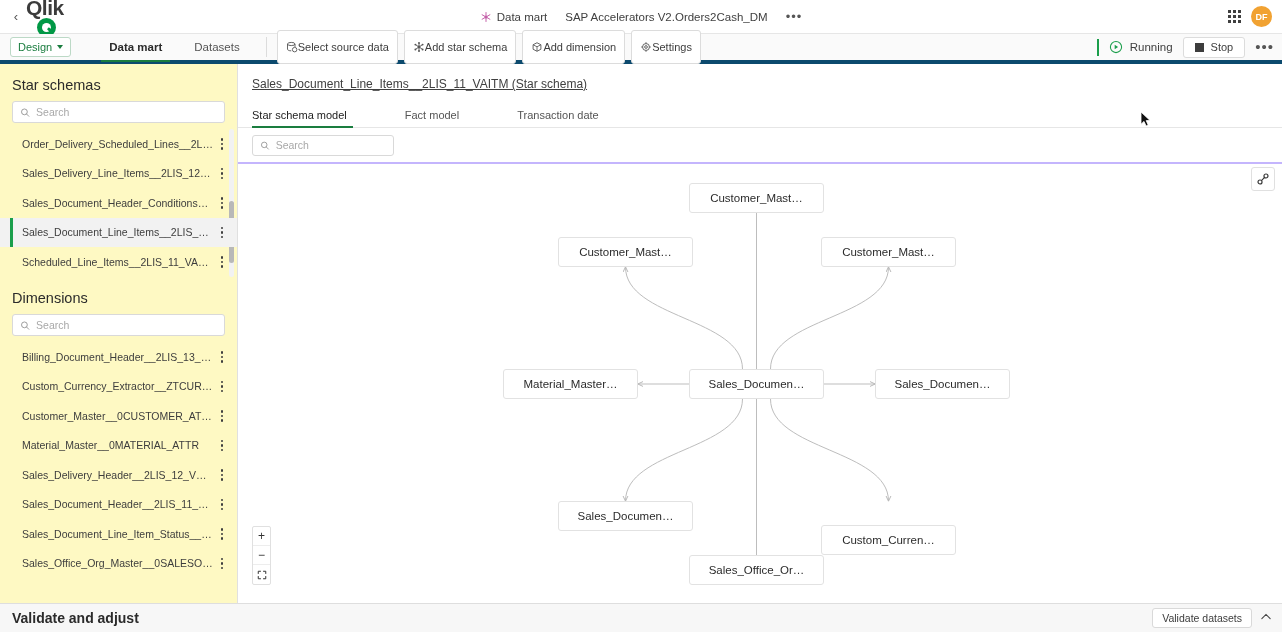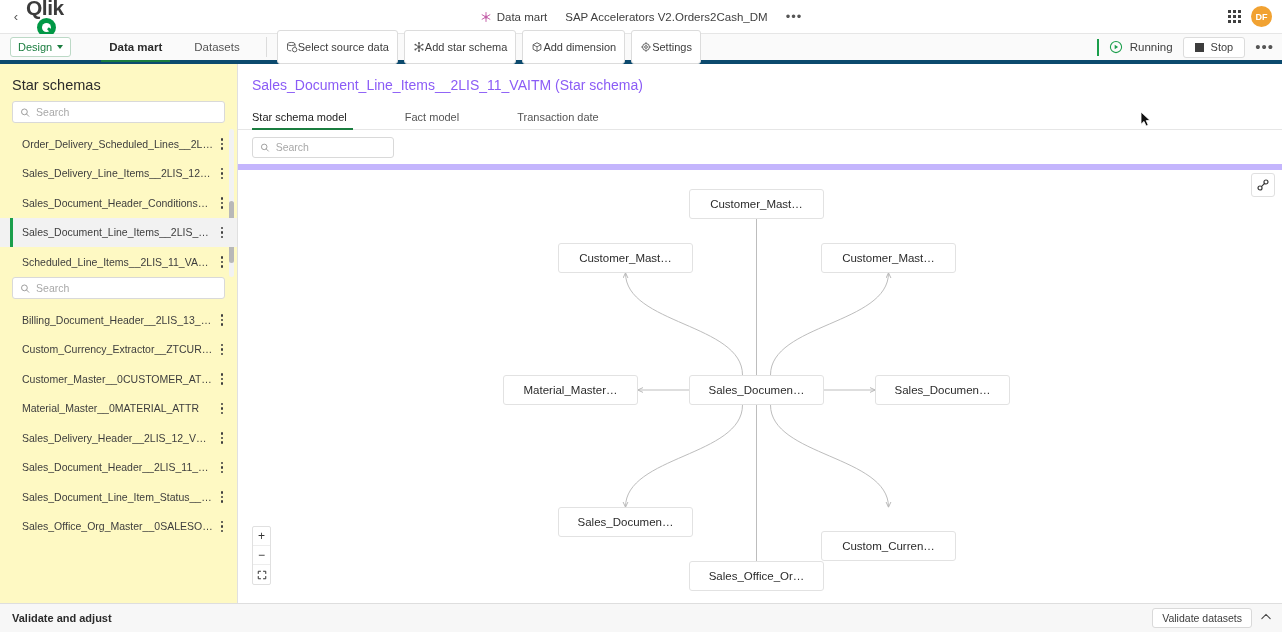--- a/index.html
+++ b/index.html
@@ -183,22 +183,23 @@
     position: absolute; right: 3px; top: 0; bottom: 0; width: 5px;
     background: #f2f2f2; border-radius: 3px;
   }
 
   
   .main {
     flex: 1; display: flex; flex-direction: column; min-width: 0;
     background: #fff; position: relative;
   }
   .main-title {
-    font-size: 14px; color: #8b5cf6;
+    font-size: 12px; color: #404040;
     padding: 13px 0 11px 14px;
+    text-decoration: underline;
   }
   .main-tabs {
     display: flex; border-bottom: 1px solid #e6e6e6; height: 26px;
     padding-left: 14px;
   }
   .m-tab {
     font-size: 11px; color: #555; cursor: pointer;
     padding: 0 12px; display: flex; align-items: center;
     position: relative; margin-right: 34px;
   }
@@ -218,21 +219,21 @@
     display: flex; align-items: center; gap: 6px; padding: 0 7px;
   }
   .canvas-search input {
     border: 0; outline: 0; font-size: 10.5px; background: transparent;
     font-family: "Liberation Sans", sans-serif; width: 100%; color: #404040;
   }
   .canvas-search input::placeholder { color: #a8a8a8; }
 
   .canvas {
     flex: 1; position: relative; background: #fff;
-    border-top: 6px solid #c4b5fd;
+    border-top: 2px solid #c4b5fd;
     overflow: hidden;
   }
   .link-btn {
     position: absolute; right: 7px; top: 3px;
     width: 24px; height: 24px;
     border: 1px solid #e0e0e0; border-radius: 3px; background: #fff;
     display: flex; align-items: center; justify-content: center;
     cursor: pointer; z-index: 5;
   }
   .graph-svg { position: absolute; left: 0; top: 0; }
@@ -257,21 +258,21 @@
   .zoom-ctrl div:last-child { border-bottom: 0; }
 
   
   .bottombar {
     height: 29px; min-height: 29px;
     background: #f7f7f7; border-top: 1px solid #dedede;
     display: flex; align-items: center;
     padding: 0 8px 0 12px;
     position: relative; z-index: 10;
   }
-  .bb-title { font-size: 11px; font-weight: bold; color: #2b2b2b; }
+  .bb-title { font-size: 14px; font-weight: bold; color: #2b2b2b; }
   .bb-right { margin-left: auto; display: flex; gap: 6px; }
   .validate-btn {
     height: 20px; padding: 0 9px;
     border: 1px solid #d9d9d9; border-radius: 3px; background: #fff;
     font-size: 10.5px; color: #3d3d3d; cursor: pointer;
     display: flex; align-items: center;
   }
   .chev-up {
     width: 16px; height: 16px; display: flex; align-items: center;
     justify-content: center; cursor: pointer; color: #444; font-size: 10px;
@@ -459,20 +460,21 @@
               <span class="li-label">Scheduled_Line_Items__2LIS_11_VASCL</span>
               <span class="kebab-v">
                 <i></i>
                 <i></i>
                 <i></i>
               </span>
             </li>
           </ul>
       </div>
 
+      <div class="side-section-title">Dimensions</div>
 
       <div class="search-box">
         <svg width="11" height="11" viewBox="0 0 16 16">
           <circle cx="7" cy="7" r="4.6" fill="none" stroke="#888" stroke-width="1.3"></circle>
           <line x1="10.5" y1="10.5" x2="14" y2="14" stroke="#888" stroke-width="1.3" stroke-linecap="round"></line>
         </svg>
         <input type="text" placeholder="Search" style="">
       </div>
 
       <div class="list-wrap dims">

